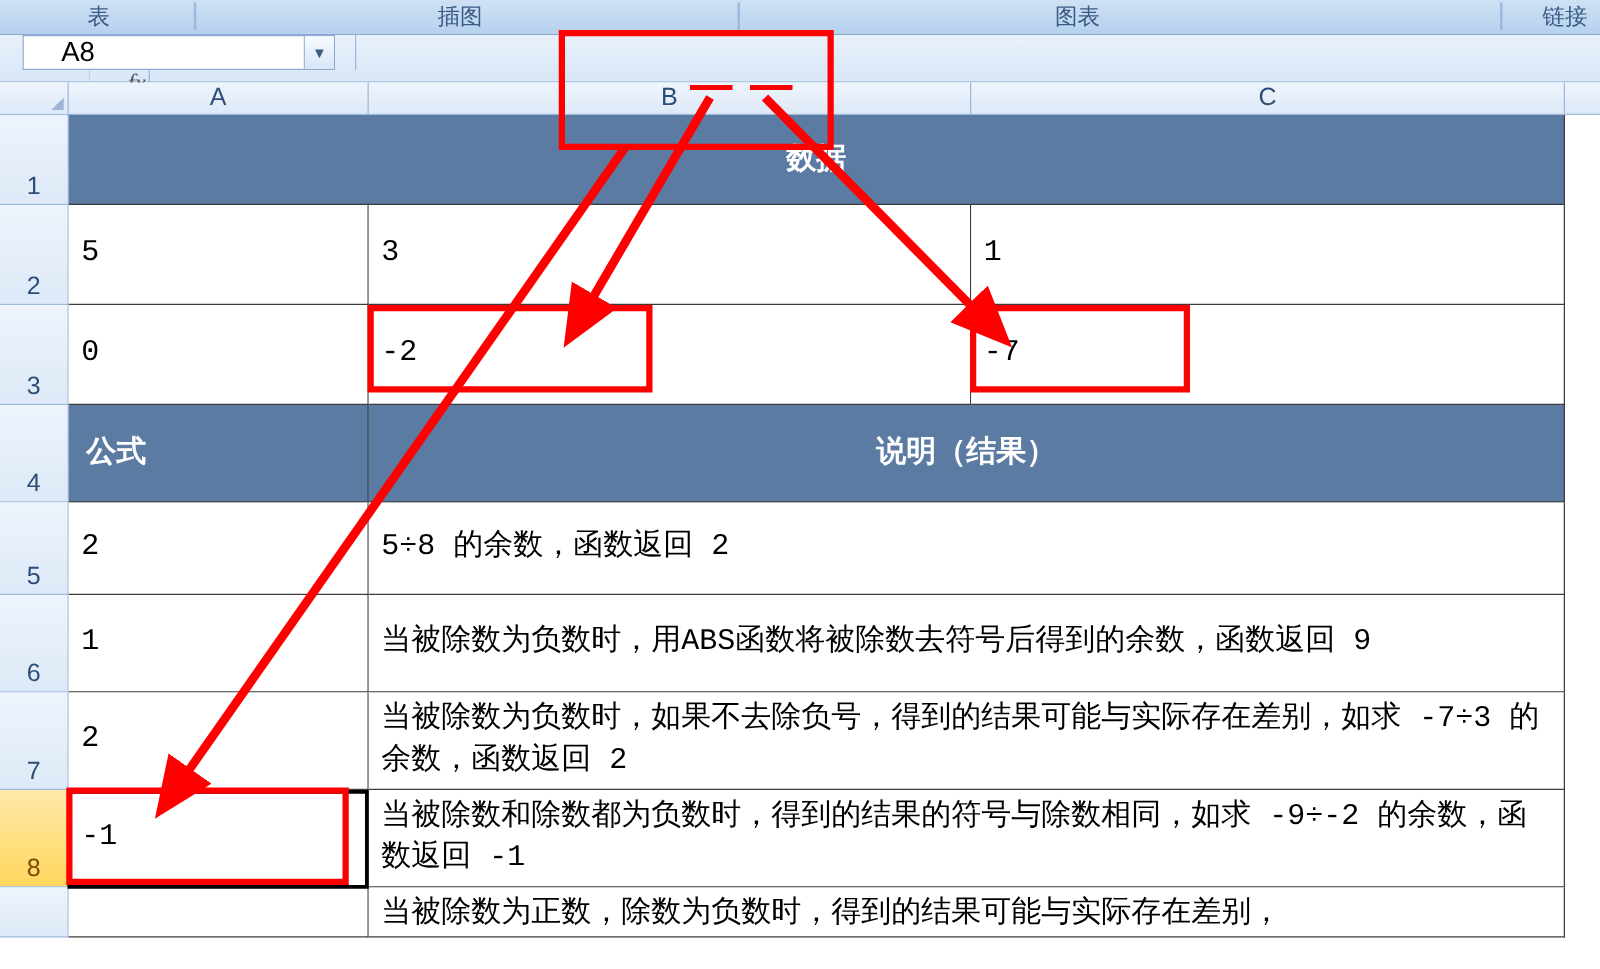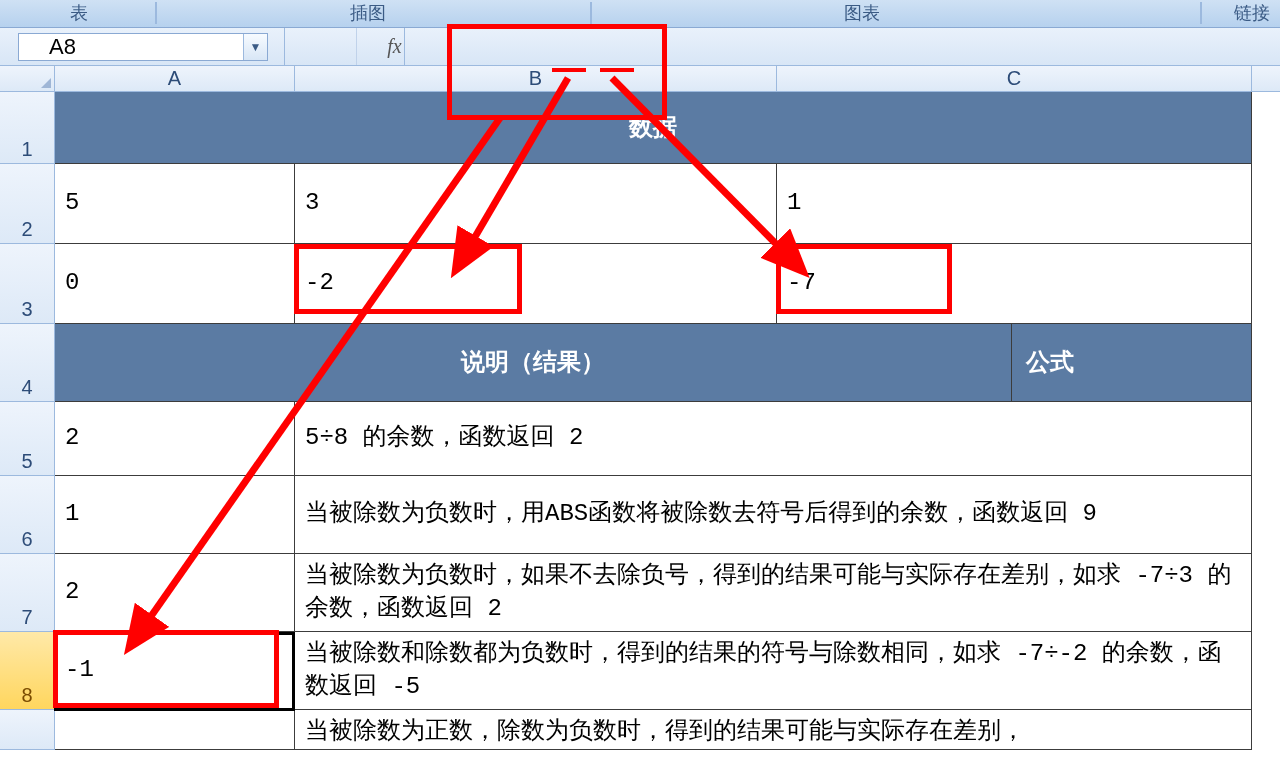--- a/index.html
+++ b/index.html
@@ -37,20 +37,21 @@
     width: 2px;
     background: #9cb9de;
   }
   
   .fbar-row {
     height: 38px;
     background: linear-gradient(to bottom, #e9f1fb, #d8e6f6);
     border-bottom: 1px solid #9cb9de;
     display: flex;
     align-items: flex-start;
+    flex-direction: column;
   }
   .name-box-wrap {
     width: 285px;
     height: 100%;
     display: flex;
     align-items: center;
     border-right: 1px solid #9cb9de;
     padding-left: 18px;
   }
   .name-box {
@@ -287,22 +288,22 @@
 
     <div class="row" style="height:80px">
       <div class="row-h" style="height:80px">3</div>
       <div class="cell cA">0</div>
       <div class="cell cB">-2</div>
       <div class="cell cC">-7</div>
     </div>
 
     <div class="row" style="height:78px">
       <div class="row-h" style="height:78px">4</div>
+      <div class="cell hdr left cA">公式</div>
       <div class="cell hdr merge-bc">说明（结果）</div>
-      <div class="cell hdr left cA">公式</div>
     </div>
 
     <div class="row" style="height:74px">
       <div class="row-h" style="height:74px">5</div>
       <div class="cell cA">2</div>
       <div class="cell merge-bc">5÷8 的余数，函数返回 2</div>
     </div>
 
     <div class="row" style="height:78px">
       <div class="row-h" style="height:78px">6</div>
@@ -312,21 +313,21 @@
 
     <div class="row" style="height:78px">
       <div class="row-h" style="height:78px">7</div>
       <div class="cell cA">2</div>
       <div class="cell merge-bc">当被除数为负数时，如果不去除负号，得到的结果可能与实际存在差别，如求 -7÷3 的余数，函数返回 2</div>
     </div>
 
     <div class="row" style="height:78px">
       <div class="row-h active" style="height:78px">8</div>
       <div class="cell cA">-1</div>
-      <div class="cell merge-bc">当被除数和除数都为负数时，得到的结果的符号与除数相同，如求 -7÷-2 的余数，函数返回 -5</div>
+      <div class="cell merge-bc">当被除数和除数都为负数时，得到的结果的符号与除数相同，如求 -9÷-2 的余数，函数返回 -1</div>
     </div>
 
     <div class="row" style="height:40px">
       <div class="row-h" style="height:40px"></div>
       <div class="cell cA"></div>
       <div class="cell merge-bc" style="align-items:flex-start">当被除数为正数，除数为负数时，得到的结果可能与实际存在差别，</div>
     </div>
 
     <div class="active-cell" style="left:54px; top:540px; width:241px; height:79px;"></div>
   </div>

